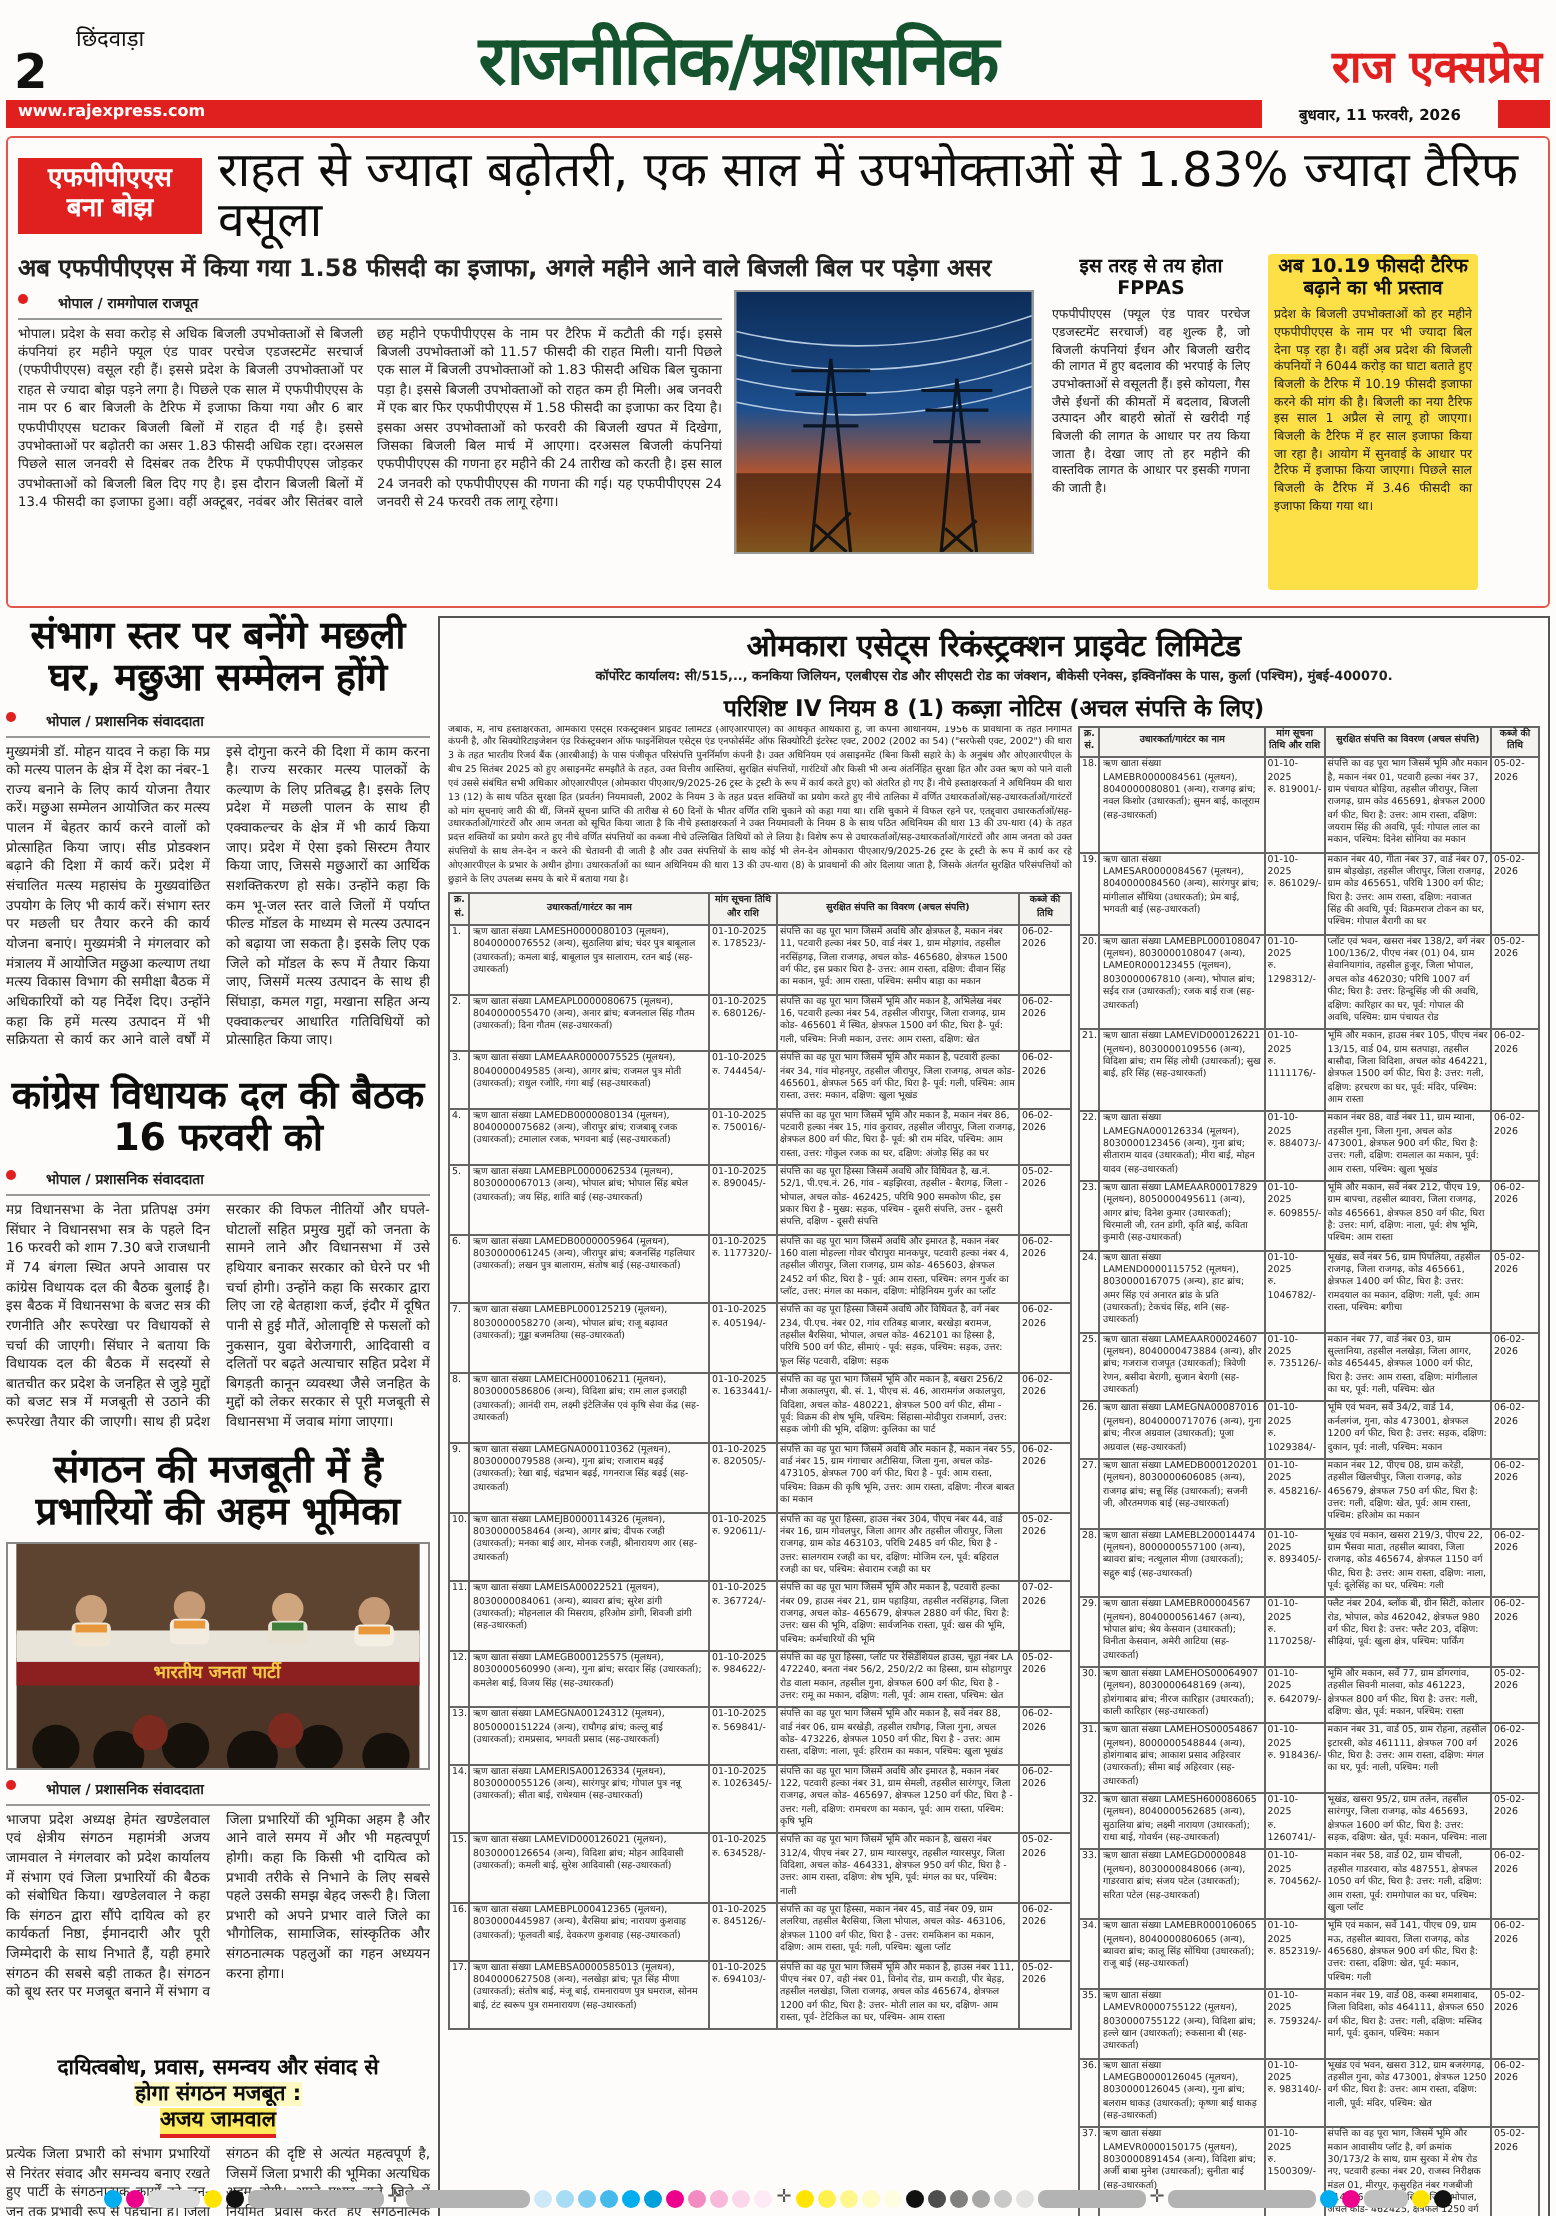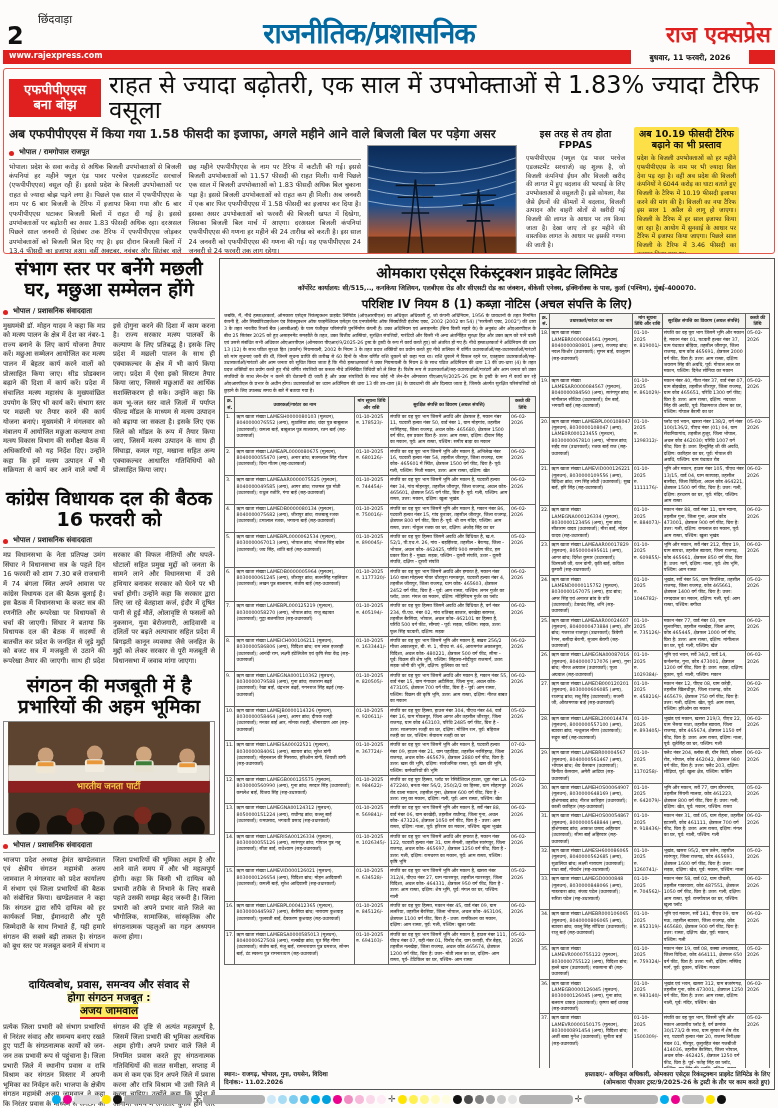--- a/index.html
+++ b/index.html
@@ -4,38 +4,38 @@
 <style>
   * { margin:0; padding:0; box-sizing:border-box; }
   body { background:#888; font-family:"DejaVu Sans", sans-serif; }
   .page { width:778px; height:1108px; background:#fdfcfa; margin:0 auto; position:relative; overflow:hidden; padding:2px 3px; }
 
   
   .masthead { display:flex; align-items:flex-end; height:46px; padding:2px 4px 0 4px; }
   .mh-left { width:110px; }
   .mh-edition { font-size:11px; font-weight:normal; color:#111;margin-left:31px; }
   .mh-pageno { font-size:24px; font-weight:bold; color:#111; line-height:.9; }
-  .mh-center { flex:1; text-align:center; font-size:28px; font-weight:800; color:#0369a1; letter-spacing:-1px; line-height:1; }
+  .mh-center { flex:1; text-align:center; font-size:34px; font-weight:800; color:#14532d; letter-spacing:-1px; line-height:1; }
   .mh-right { width:150px; text-align:right; font-size:22px; font-weight:800; color:#e0201e; line-height:1; padding-bottom:2px; }
   .redbar { position:relative; height:14px; background:#e0201e; margin-top:2px; }
   .redbar .site { position:absolute; left:6px; top:1px; color:#fff; font-size:8px; font-weight:bold;text-align:center; }
   .redbar .datewrap { position:absolute; right:26px; top:0; width:118px; height:14px; background:#fdfcfa; display:flex; align-items:center; justify-content:center; }
   .redbar .date { color:#111; font-size:7.5px; font-weight:bold; }
 
   
-  .lead { border:1px solid #e2574c; border-radius:3px; margin-top:4px; padding:4px 5px; height:186px; overflow:hidden; }
+  .lead { border:1px solid #e2574c; border-radius:3px; margin-top:4px; padding:4px 5px; height:236px; overflow:hidden; }
   .lead-top { display:flex; gap:8px; align-items:center; }
   .kicker { background:#e0201e; color:#fff; font-weight:bold; font-size:13px; line-height:1.15; text-align:center; padding:4px 6px; width:92px; flex:none; }
   .headline { flex:1; font-size:24px; font-weight:400; color:#0d0d0d; line-height:1.05; }
   .lead-bottom { display:flex; gap:6px; margin-top:4px; }
   .lead-main { width:508px; flex:none; }
   .subhead { font-size:12px; font-weight:bold; color:#222; line-height:1.2; margin-bottom:3px; }
   .lead-inner { display:flex; gap:6px; }
   .lead-textwrap { width:352px; flex:none; }
-  .byline { font-size:7px; font-weight:bold; color:#222; display:flex; align-items:flex-end; gap:5px; border-bottom:.5px solid #999; padding:2px 0 3px 0; margin-bottom:3px; }
+  .byline { font-size:7px; font-weight:bold; color:#222; display:flex; align-items:flex-start; gap:15px; border-bottom:.5px solid #999; padding:2px 0 3px 0; margin-bottom:3px; }
   .byline .bdot { width:5px; height:5px; border-radius:50%; background:#e0201e; display:inline-block; flex:none; }
   .bodytext { font-size:6.6px; line-height:1.42; color:#222; text-align:justify; columns:2; column-gap:7px; }
   .leadphoto { width:150px; height:132px; flex:none; border:.5px solid #999; }
   .sidebox { width:105px; flex:none; padding:2px 3px; }
   .sidebox-title { font-size:9.5px; font-weight:800; text-align:center; line-height:1.15; margin-bottom:3px; color:#111; }
   .sidebox-body { font-size:6.2px; line-height:1.4; color:#222; text-align:justify; }
   .graybox { background:#fde047; border-radius:2px; }
 
   
   .bodycols { display:flex; gap:4px; margin-top:4px; }
@@ -43,21 +43,21 @@
   .story { margin-bottom:6px; }
   .story-headline { font-size:19px; font-weight:800; text-align:center; color:#0d0d0d; line-height:1.12; margin-bottom:3px; }
   .story .bodytext { column-gap:8px; font-size:6.8px; }
   .story3photo { width:100%; height:114px; border:.5px solid #888; margin:2px 0 3px 0; display:block; }
   .pullquote { text-align:center; font-weight:800; font-size:10.5px; color:#0d0d0d; line-height:1.25; margin:4px 8px; }
   .pullquote .hl { background:#fef9c3; }
   .pullquote .qname { display:inline-block; border-bottom:2px solid #e0201e; background:#ffe95e; }
 
   
   .notice { flex:1; border:1px solid #555; padding:3px 4px; height:832px; display:flex; flex-direction:column; overflow:hidden; }
-  .notice-title { text-align:center; font-size:15px; font-weight:800; color:#111;font-family:Liberation Serif, serif; }
+  .notice-title { text-align:center; font-size:15px; font-weight:800; color:#111; }
   .notice-addr { text-align:center; font-size:6.4px; font-weight:bold; color:#222; line-height:1.35; margin:2px 18px; }
   .notice-heading { text-align:center; font-size:11.5px; font-weight:800; color:#111; margin:1px 0 2px 0; }
   .notice-content { display:flex; gap:3px; flex:1; overflow:hidden; }
   .ncol-left { width:312px; flex:none; display:flex; flex-direction:column; }
   .ncol-right { flex:1; }
   .legal { font-size:4.7px; line-height:1.45; text-align:justify; color:#222; margin-bottom:2px; }
   .ntable { width:100%; border-collapse:collapse; }
   .ntable td, .ntable th { border:.5px solid #666; font-size:4.7px; line-height:1.35; color:#222; padding:1px; vertical-align:top; text-align:left; }
   .ntable th { font-weight:bold; text-align:center; vertical-align:middle; background:#f4f3ef; }
   .c-sno { width:9px; text-align:center; }

